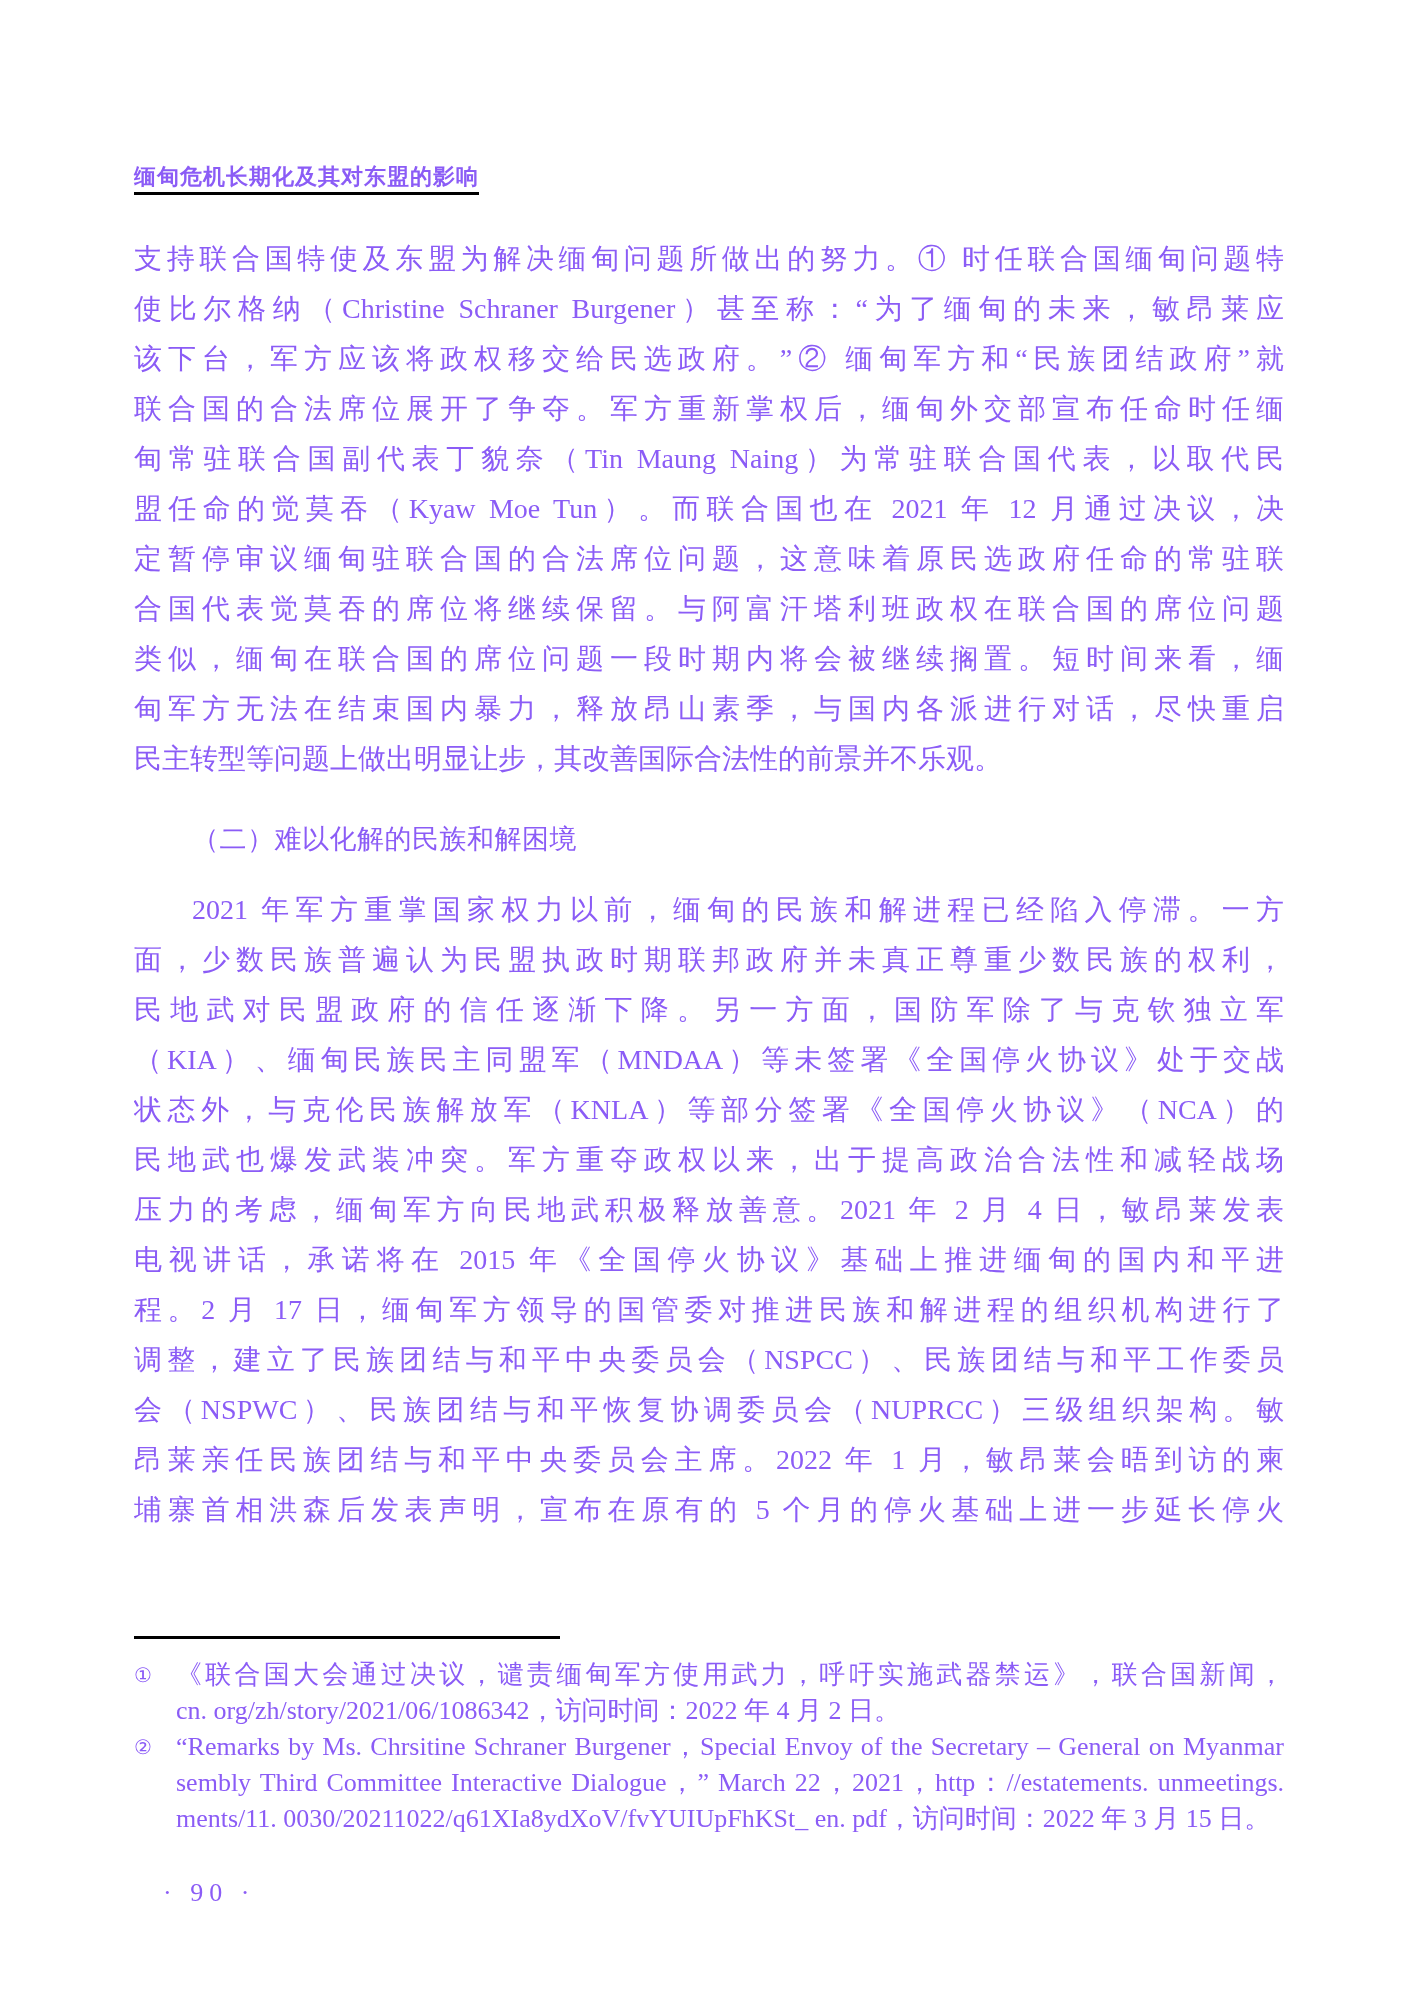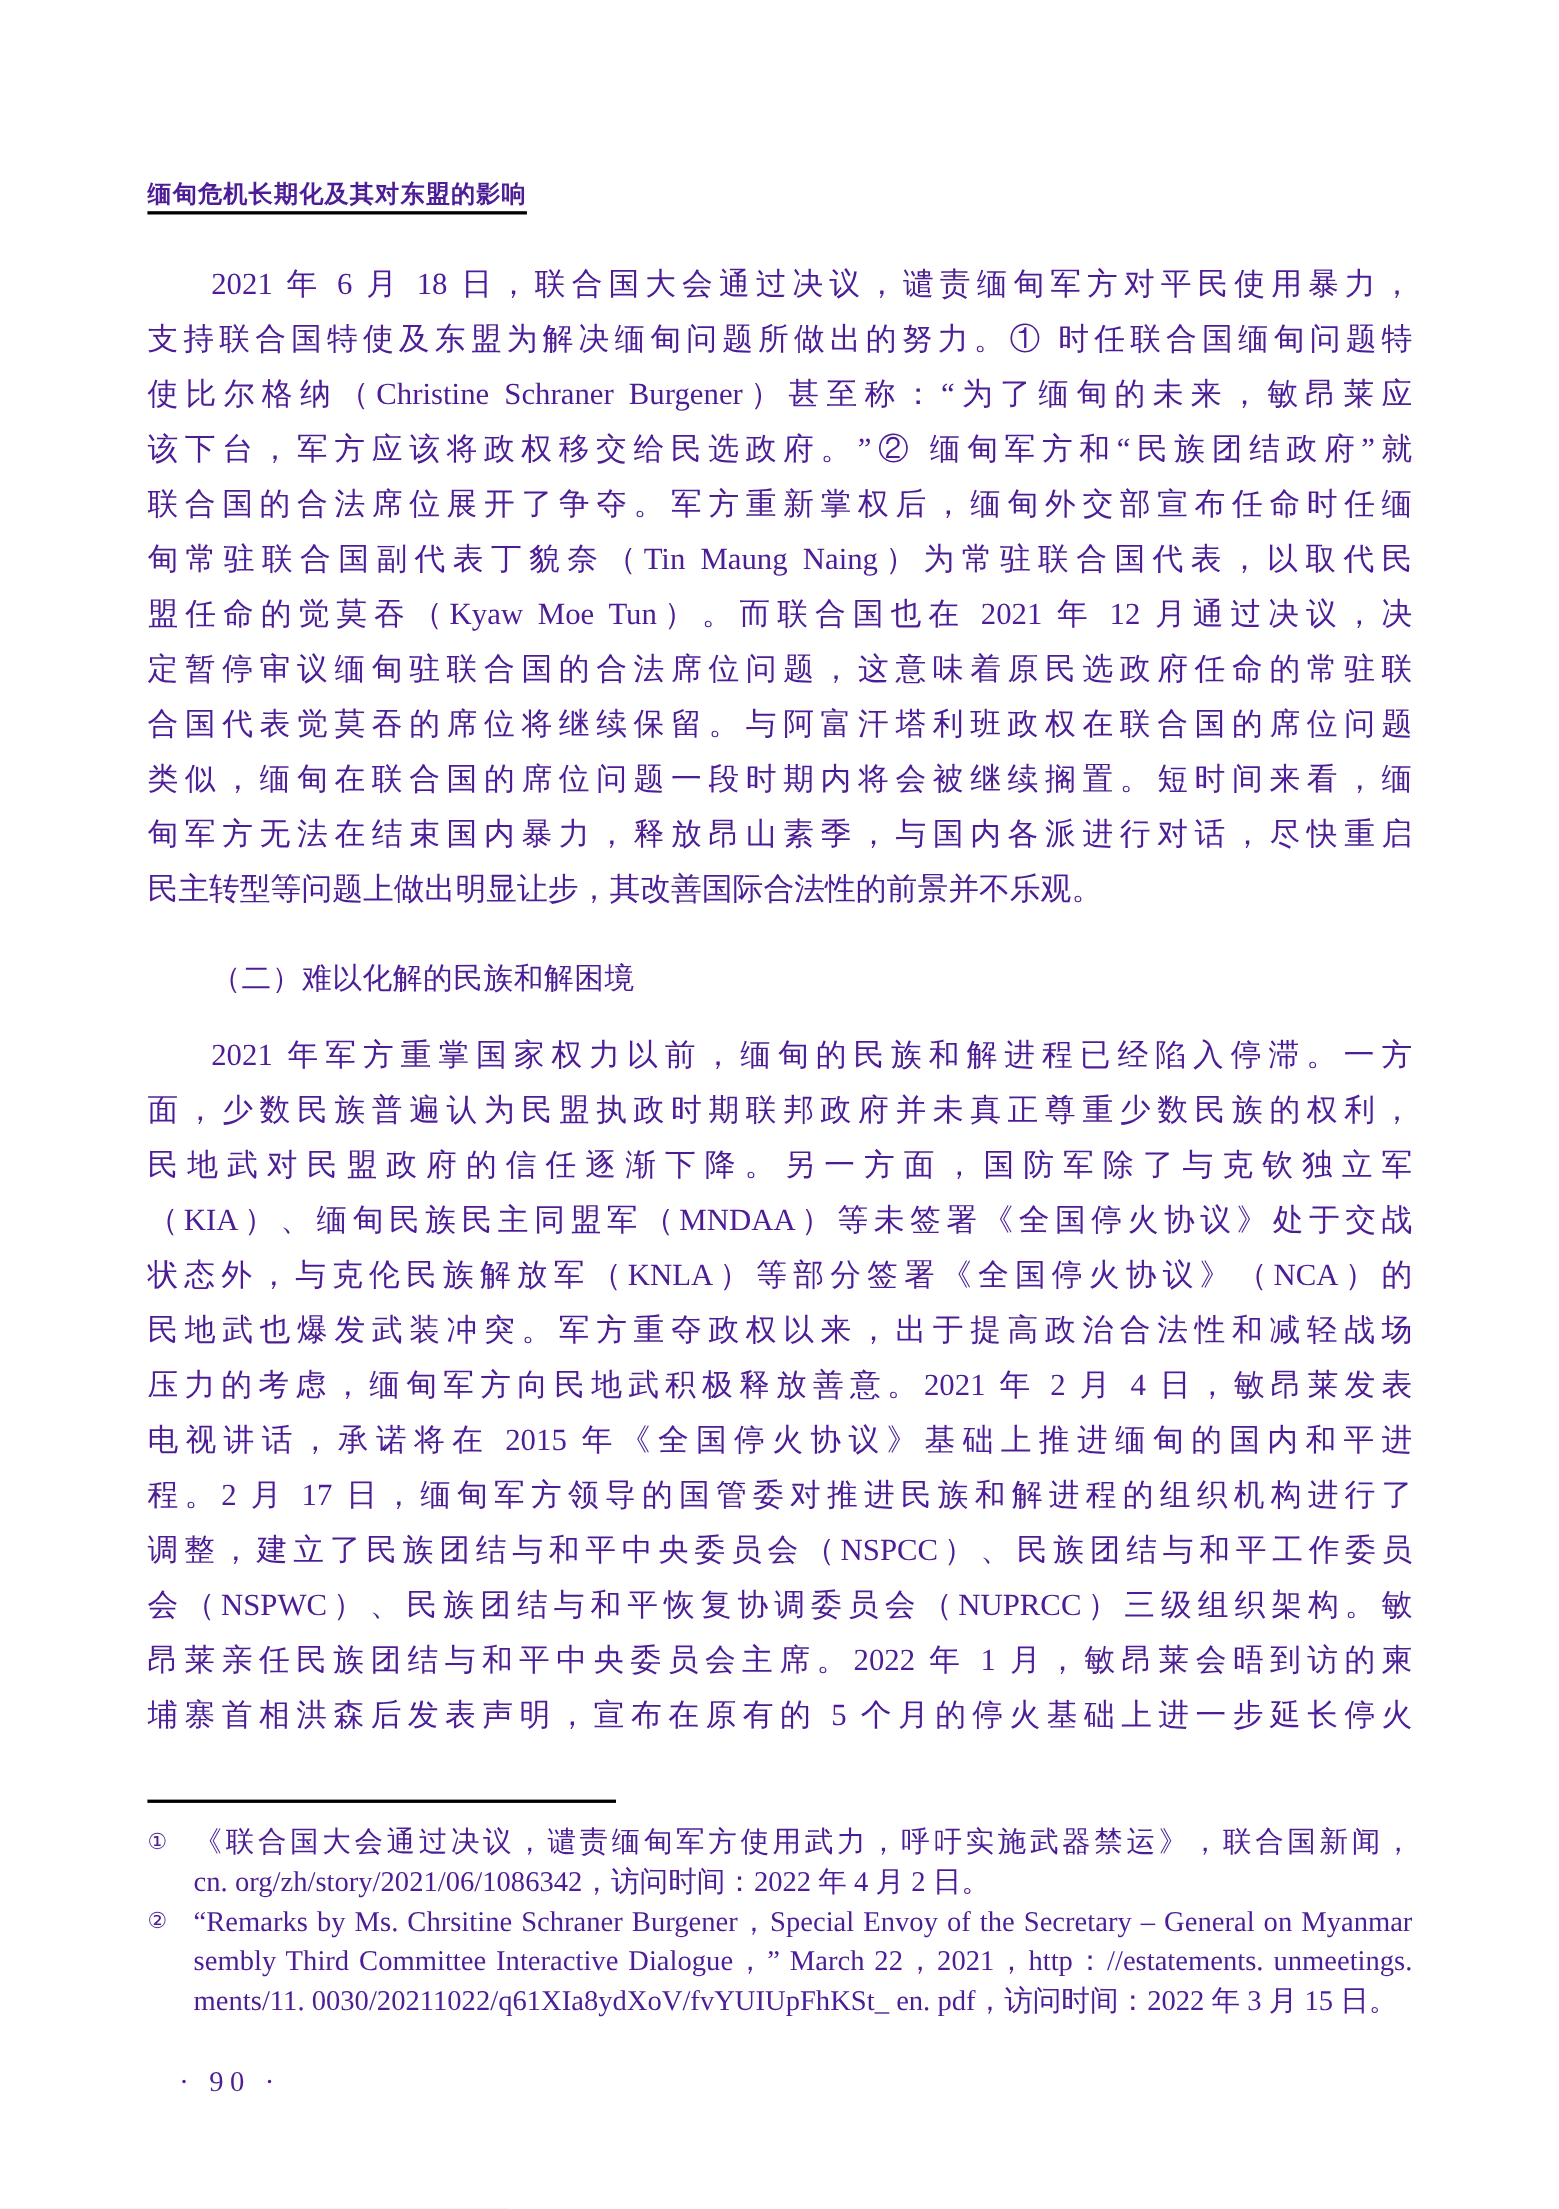--- a/index.html
+++ b/index.html
@@ -1,21 +1,21 @@
 <!DOCTYPE html>
 <html><head>
 <meta charset="utf-8">
 <style>
   html,body{margin:0;padding:0;background:#e8e8e8;}
   .page{
     position:relative;
     width:1417px;height:2008px;
     margin:0 auto;
     background:#ffffff;
-    color:#4c1d95;
+    color:#8b5cf6;
     font-family:"Liberation Serif","DejaVu Serif",serif;
     overflow:hidden;
   }
   .running-head{
     position:absolute;left:134px;top:164px;
     font-family:"Liberation Sans","DejaVu Sans",sans-serif;
     font-weight:bold;font-size:22px;line-height:26px;
     border-bottom:3px solid #000;padding-bottom:2px;
     letter-spacing:1px;
   }
@@ -62,21 +62,20 @@
 </head>
 <body>
 
 <div class="page">
 
   <div class="running-head">缅甸危机长期化及其对东盟的影响</div>
 
   <div class="body-block">
 
     <div>
-      <div class="line jline indent">2021 年 6 月 18 日，联合国大会通过决议，谴责缅甸军方对平民使用暴力，</div>
       <div class="line jline">支持联合国特使及东盟为解决缅甸问题所做出的努力。① 时任联合国缅甸问题特</div>
       <div class="line jline">使比尔格纳（Christine Schraner Burgener）甚至称：“为了缅甸的未来，敏昂莱应</div>
       <div class="line jline">该下台，军方应该将政权移交给民选政府。”② 缅甸军方和“民族团结政府”就</div>
       <div class="line jline">联合国的合法席位展开了争夺。军方重新掌权后，缅甸外交部宣布任命时任缅</div>
       <div class="line jline">甸常驻联合国副代表丁貌奈（Tin Maung Naing）为常驻联合国代表，以取代民</div>
       <div class="line jline">盟任命的觉莫吞（Kyaw Moe Tun）。而联合国也在 2021 年 12 月通过决议，决</div>
       <div class="line jline">定暂停审议缅甸驻联合国的合法席位问题，这意味着原民选政府任命的常驻联</div>
       <div class="line jline">合国代表觉莫吞的席位将继续保留。与阿富汗塔利班政权在联合国的席位问题</div>
       <div class="line jline">类似，缅甸在联合国的席位问题一段时期内将会被继续搁置。短时间来看，缅</div>
       <div class="line jline">甸军方无法在结束国内暴力，释放昂山素季，与国内各派进行对话，尽快重启</div>

